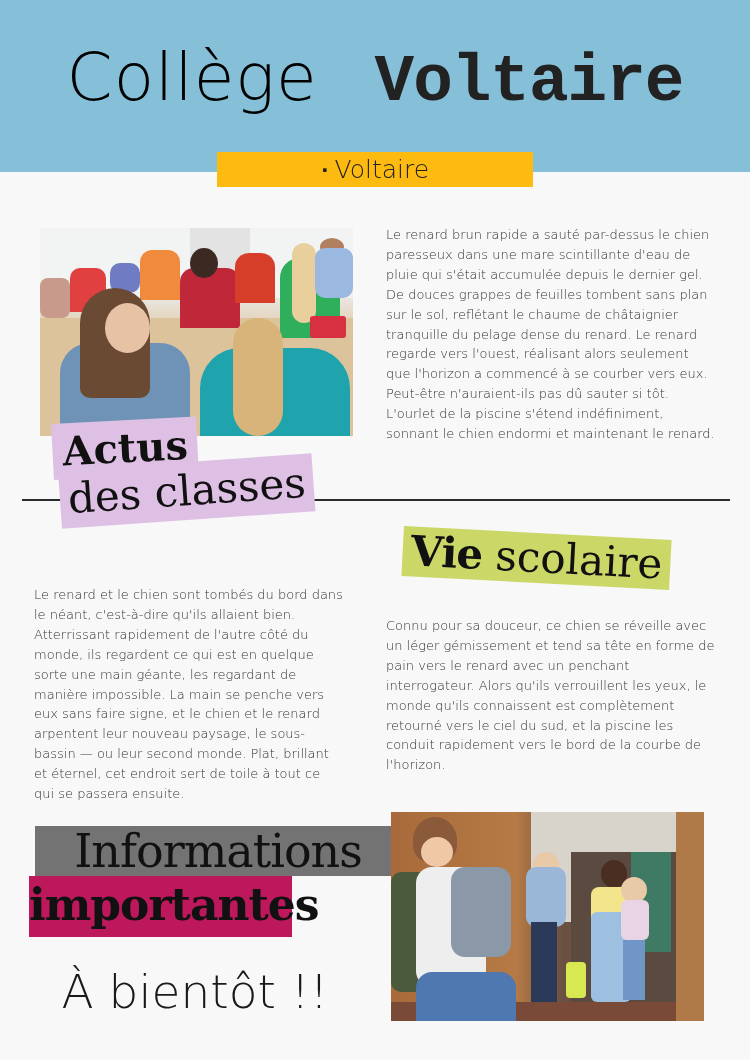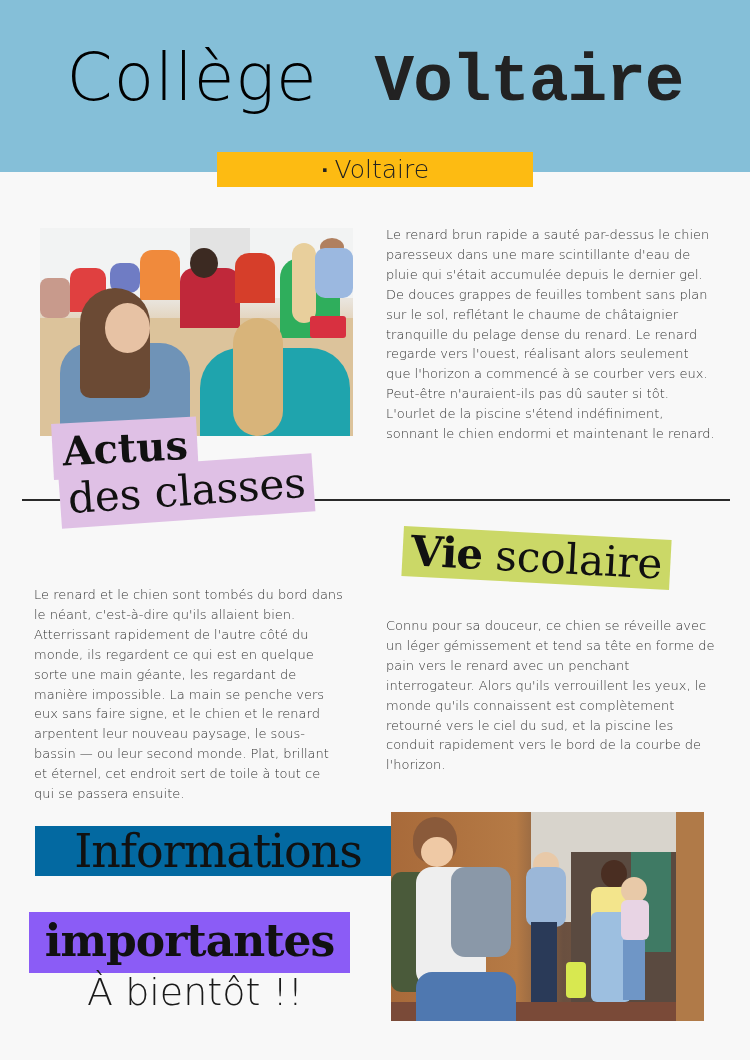--- a/index.html
+++ b/index.html
@@ -30,24 +30,24 @@
   .divider { position: absolute; left: 22px; top: 499px; width: 708px; height: 2px; background: #2a2a2a; }
 
   .lbl { position: absolute; white-space: nowrap; color: #111; }
   .lbl-actus { left: 54px; top: 424px; height: 56px; padding: 0 10px; background: #dfc0e5; font-family: "DejaVu Serif", serif; font-weight: 900; font-size: 40px; line-height: 56px; transform: rotate(-3deg); transform-origin: left bottom; }
   .lbl-classes { left: 58px; top: 471px; height: 58px; padding: 0 8px; background: #dfc0e5; font-family: "DejaVu Serif", serif; font-weight: 200; font-size: 42px; line-height: 58px; transform: rotate(-4deg); transform-origin: left top; }
 
   .lbl-vie { left: 404px; top: 526px; height: 50px; padding: 0 8px; background: #cbd867; font-size: 42px; line-height: 50px; transform: rotate(3deg); transform-origin: left top; }
   .lbl-vie .b { font-family: "DejaVu Serif", serif; font-weight: 900; letter-spacing: -1px; }
   .lbl-vie .l { font-family: "DejaVu Serif", serif; font-weight: 200; }
 
-  .lbl-info { left: 35px; top: 826px; width: 366px; height: 50px; background: #0369a1; font-family: "DejaVu Serif", serif; font-weight: 200; font-size: 46px; line-height: 50px; text-align: center; letter-spacing: -1px; }
-  .lbl-imp { left: 29px; top: 876px; width: 321px; height: 61px; background: #8b5cf6; font-family: "DejaVu Serif", serif; font-weight: 900; font-size: 44px; line-height: 58px; text-align: center; letter-spacing: -1px; margin-top: 36px; }
+  .lbl-info { left: 35px; top: 826px; width: 366px; height: 50px; background: #737373; font-family: "DejaVu Serif", serif; font-weight: 200; font-size: 46px; line-height: 50px; text-align: center; letter-spacing: -1px; }
+  .lbl-imp { left: 29px; top: 876px; width: 263px; height: 61px; background: #be185d; font-family: "DejaVu Serif", serif; font-weight: 900; font-size: 44px; line-height: 58px; text-align: center; letter-spacing: -1px; }
 
-  .farewell { position: absolute; left: 30px; top: 968px; width: 330px; text-align: center; font-size: 38px; line-height: 48px; color: #1a1a1a; font-family: "DejaVu Sans", sans-serif; font-weight: 300; }
+  .farewell { position: absolute; left: 30px; top: 968px; width: 330px; text-align: center; font-size: 47px; line-height: 48px; color: #1a1a1a; font-family: "DejaVu Sans", sans-serif; font-weight: 300; }
 </style>
 </head>
 <body>
 
 <div class="header"></div>
 <div class="masthead">
   <span class="light">Collège</span>
   <span class="bold">Voltaire</span>
 </div>
 

